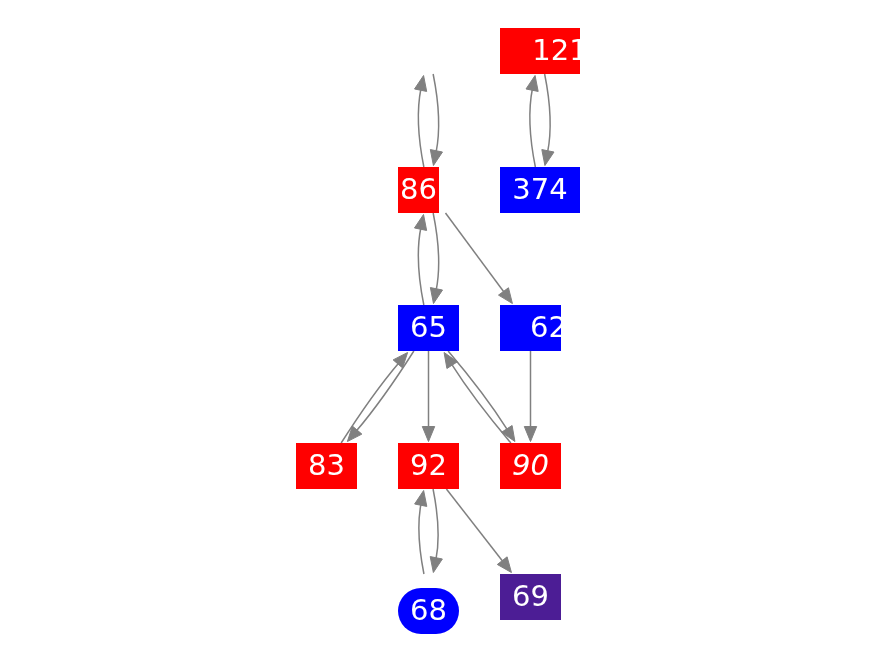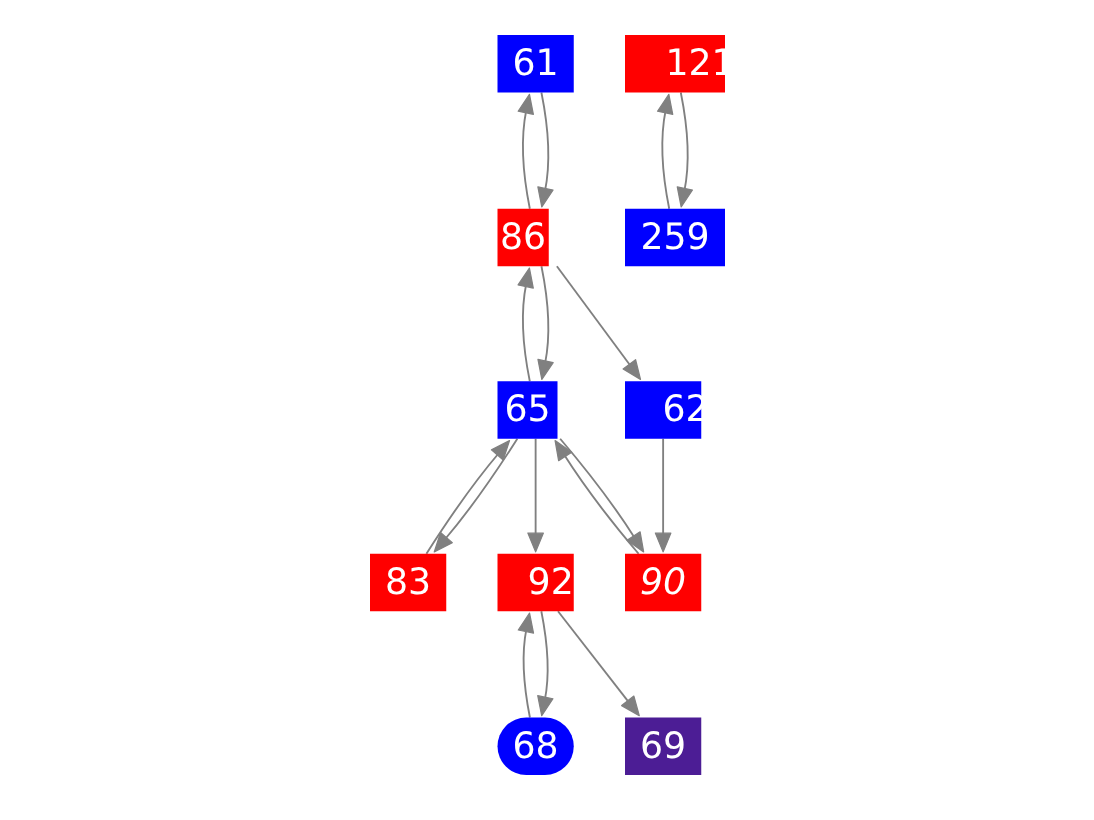--- a/index.html
+++ b/index.html
@@ -82,47 +82,44 @@
       <path d="M 530.5 351 Q 530.5 397 530.5 428.5" fill="none" stroke="#808080" stroke-width="1.5"></path>
       <polygon points="530.5,441.5 524.3,426.5 536.7,426.5" fill="#808080" stroke="#808080" stroke-width="1" stroke-linejoin="round"></polygon>
       <path d="M 433.0648854961832 489 Q 441.5 531.5 435.89338358057313 559.7487211901891" fill="none" stroke="#808080" stroke-width="1.5"></path>
       <polygon points="433.3625954198473,572.5 430.20135648062114,556.579994712026 442.3641147299792,558.9939772653337" fill="#808080" stroke="#808080" stroke-width="1" stroke-linejoin="round"></polygon>
       <path d="M 423.9351145038168 574 Q 415.5 531.5 421.10661641942687 503.2512788098108" fill="none" stroke="#808080" stroke-width="1.5"></path>
       <polygon points="423.6374045801527,490.5 426.79864351937886,506.42000528797405 414.6358852700208,504.0060227346663" fill="#808080" stroke="#808080" stroke-width="1" stroke-linejoin="round"></polygon>
       <path d="M 446.4083969465649 489 Q 479.5 531.5 503.4370164584853 562.2426387849174" fill="none" stroke="#808080" stroke-width="1.5"></path>
       <polygon points="511.4236641221374,572.5 497.3163291614994,564.4735997914156 507.1002737051167,556.8555666353168" fill="#808080" stroke="#808080" stroke-width="1" stroke-linejoin="round"></polygon>
     </svg>
   <div id="node-layer">
-      <div class="graph-node" style="left: 398px; top: 28px; width: 61px; height: 46px; background: rgb(0, 0, 255);">
-        <span class="node-label">61</span>
-      </div>
       <div class="graph-node" style="left: 500px; top: 28px; width: 80px; height: 46px; background: rgb(255, 0, 0); padding-left: 40px;">
         <span class="node-label">121</span>
       </div>
       <div class="graph-node" style="left: 398px; top: 167px; width: 41px; height: 46px; background: rgb(255, 0, 0);">
         <span class="node-label">86</span>
       </div>
       <div class="graph-node" style="left: 500px; top: 167px; width: 80px; height: 46px; background: rgb(0, 0, 255);">
-        <span class="node-label">259</span>
+        <span class="node-label">374</span>
       </div>
-      <div class="graph-node" style="left: 398px; top: 305px; width: 48px; height: 46px; background: rgb(0, 0, 255);">
+      <div class="graph-node" style="left: 398px; top: 305px; width: 61px; height: 46px; background: rgb(0, 0, 255);">
         <span class="node-label">65</span>
       </div>
       <div class="graph-node" style="left: 500px; top: 305px; width: 61px; height: 46px; background: rgb(0, 0, 255); padding-left: 36px;">
         <span class="node-label">62</span>
       </div>
       <div class="graph-node" style="left: 296px; top: 443px; width: 61px; height: 46px; background: rgb(255, 0, 0);">
         <span class="node-label">83</span>
       </div>
-      <div class="graph-node" style="left: 398px; top: 443px; width: 61px; height: 46px; background: rgb(255, 0, 0); justify-content: flex-end;">
+      <div class="graph-node" style="left: 398px; top: 443px; width: 61px; height: 46px; background: rgb(255, 0, 0);">
         <span class="node-label">92</span>
       </div>
       <div class="graph-node" style="left: 500px; top: 443px; width: 61px; height: 46px; background: rgb(255, 0, 0); font-style: italic;">
         <span class="node-label">90</span>
       </div>
-      <div class="graph-node" style="left: 398px; top: 574px; width: 61px; height: 46px; background: rgb(0, 0, 255); border-radius: 23px;">
+      <div class="graph-node" style="left: 398px; top: 588px; width: 61px; height: 46px; background: rgb(0, 0, 255); border-radius: 23px;">
         <span class="node-label">68</span>
       </div>
       <div class="graph-node" style="left: 500px; top: 574px; width: 61px; height: 46px; background: #4c1d95; justify-content: center;">
         <span class="node-label">69</span>
       </div>
     </div>
 </div>
 
 </body></html>

